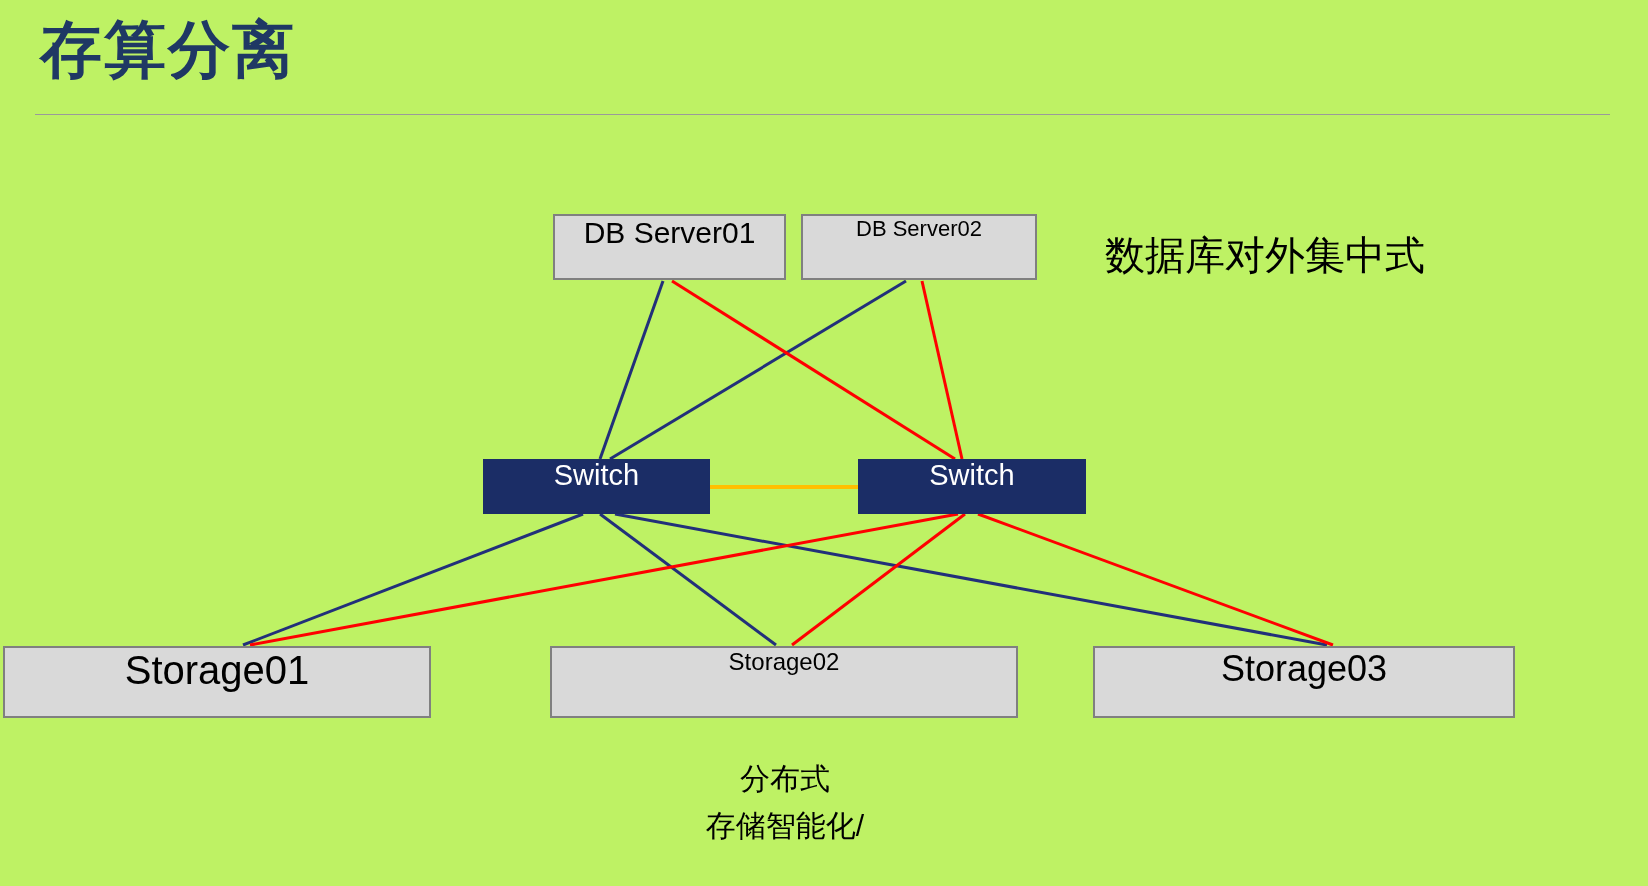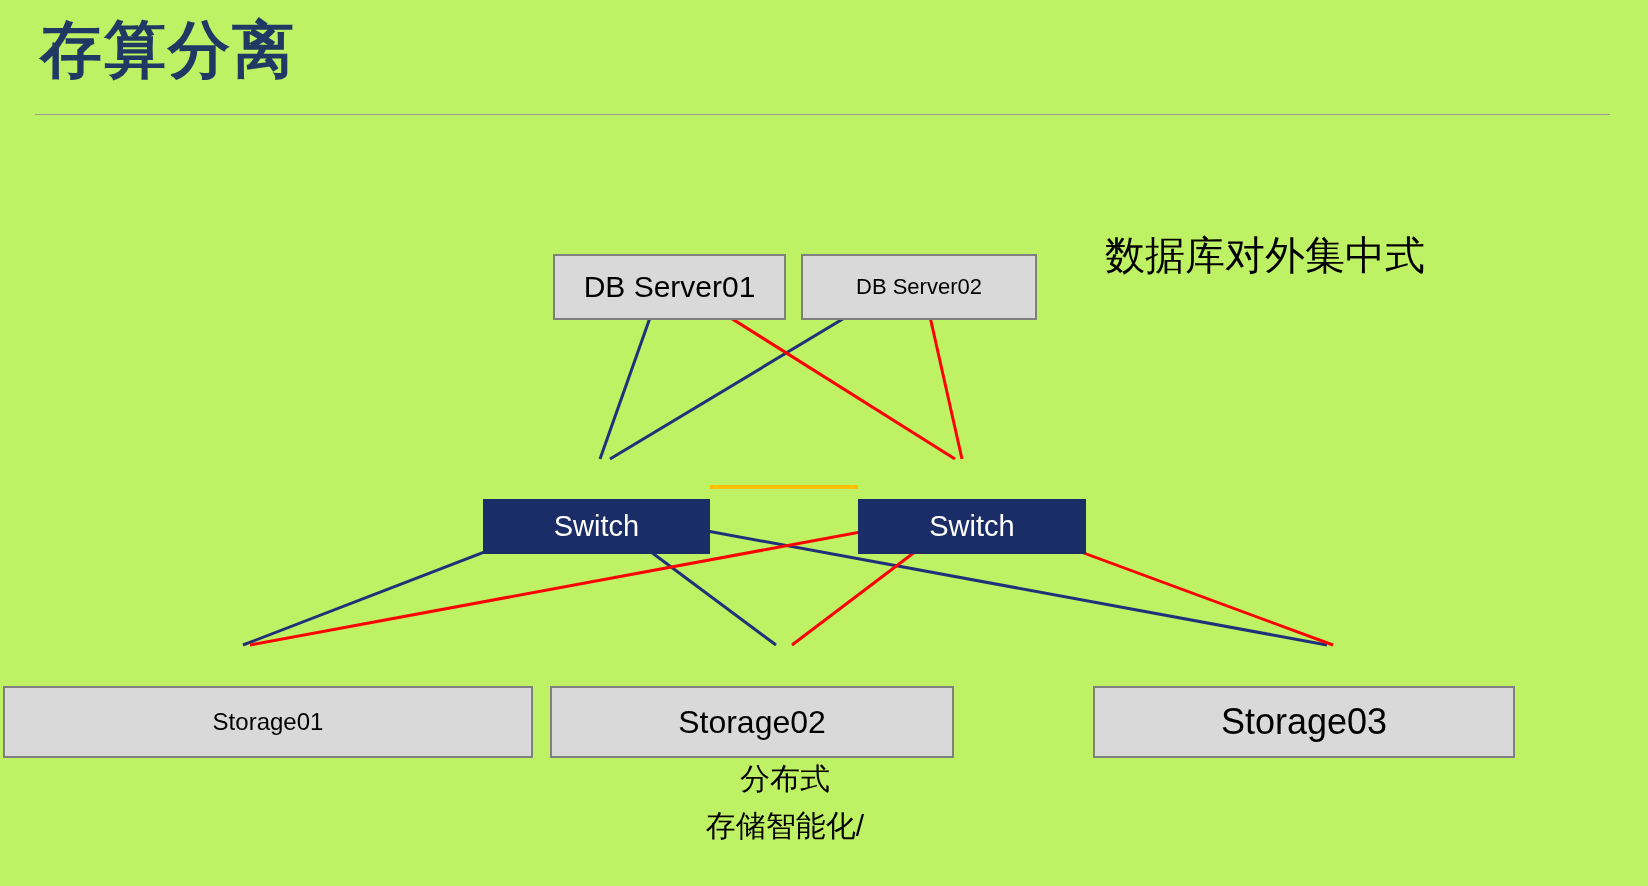--- a/index.html
+++ b/index.html
@@ -37,41 +37,39 @@
     left: 0;
     top: 0;
     width: 1648px;
     height: 886px;
     z-index: 1;
   }
   .node {
     position: absolute;
     z-index: 2;
     display: flex;
-    align-items: center;
     justify-content: center;
     box-sizing: border-box;
-    margin-top: 40px;
   }
   .gray-node {
     background: var(--node-bg, #D9D9D9);
     border: 2px solid var(--node-border, #808080);
     color: #000000;
   }
   .switch-node {
     background: var(--switch-bg, #1B2D66);
     color: #ffffff;
     font-size: 29px;
   }
   #node-db1 { left: 553px; top: 214px; width: 233px; height: 66px; font-size: 30px; }
   #node-db2 { left: 801px; top: 214px; width: 236px; height: 66px; font-size: 22px; }
   #node-sw1 { left: 483px; top: 459px; width: 227px; height: 55px; }
   #node-sw2 { left: 858px; top: 459px; width: 228px; height: 55px; }
-  #node-st1 { left: 3px;    top: 646px; width: 530px; height: 72px; font-size: 24px; }
-  #node-st2 { left: 550px;  top: 646px; width: 404px; height: 72px; font-size: 32px; }
+  #node-st1 { left: 3px;    top: 646px; width: 428px; height: 72px; font-size: 40px; }
+  #node-st2 { left: 550px;  top: 646px; width: 468px; height: 72px; font-size: 24px; }
   #node-st3 { left: 1093px; top: 646px; width: 422px; height: 72px; font-size: 36px; }
   #right-note {
     position: absolute;
     left: 1105px;
     top: 228px;
     font-size: 40px;
     color: #000000;
     z-index: 2;
   }
   #bottom-note {

